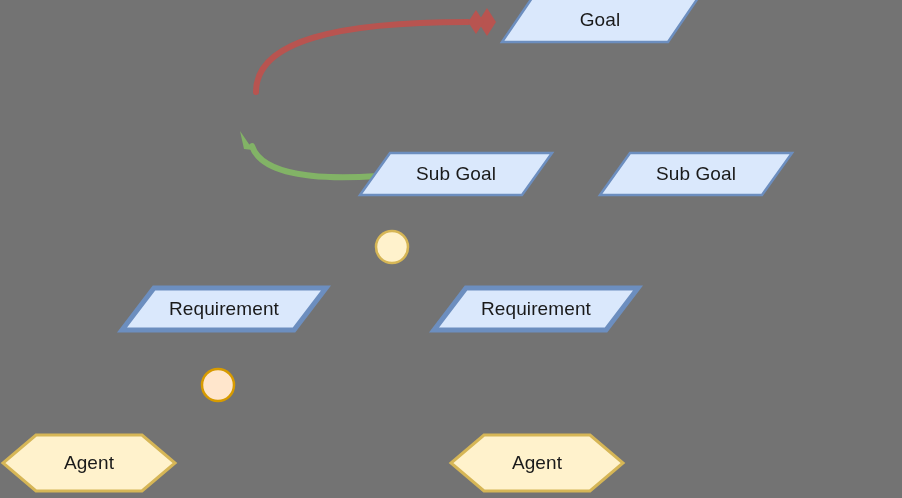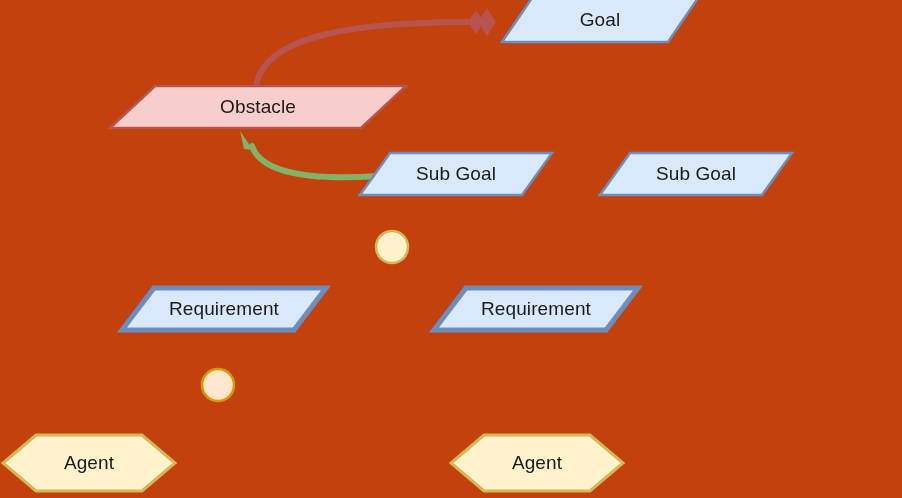--- a/index.html
+++ b/index.html
@@ -4,21 +4,21 @@
 <style>
   html, body {
     margin: 0;
     padding: 0;
     background: #000000;
   }
   #canvas {
     position: relative;
     width: 902px;
     height: 498px;
-    background: #c2410c;
+    background: #737373;
     overflow: hidden;
     font-family: "Liberation Sans", sans-serif;
   }
   #edges {
     position: absolute;
     left: 0;
     top: 0;
     width: 902px;
     height: 498px;
     pointer-events: none;
@@ -73,26 +73,20 @@
     </g>
   </svg>
 
   <div class="node" style="left:500px; top:-4px; width:200px; height:48px;">
     <svg class="node-svg" width="200" height="48" viewBox="0 0 200 48">
       <polygon points="32,2 198,2 168,46 2,46" fill="#DAE8FC" stroke="#6C8EBF" stroke-width="2.5"></polygon>
     </svg>
     <div class="node-label">Goal</div>
   </div>
 
-  <div class="node" style="left:108px; top:83px; width:300px; height:48px;">
-    <svg class="node-svg" width="300" height="48" viewBox="0 0 300 48">
-      <polygon points="47,3 298,3 253,45 2,45" fill="#F8CECC" stroke="#B85450" stroke-width="2.5"></polygon>
-    </svg>
-    <div class="node-label">Obstacle</div>
-  </div>
 
   <div class="node" style="left:358px; top:150px; width:196px; height:48px;">
     <svg class="node-svg" width="196" height="48" viewBox="0 0 196 48">
       <polygon points="32,3 194,3 164,45 2,45" fill="#DAE8FC" stroke="#6C8EBF" stroke-width="2.5"></polygon>
     </svg>
     <div class="node-label">Sub Goal</div>
   </div>
 
   <div class="node" style="left:598px; top:150px; width:196px; height:48px;">
     <svg class="node-svg" width="196" height="48" viewBox="0 0 196 48">

